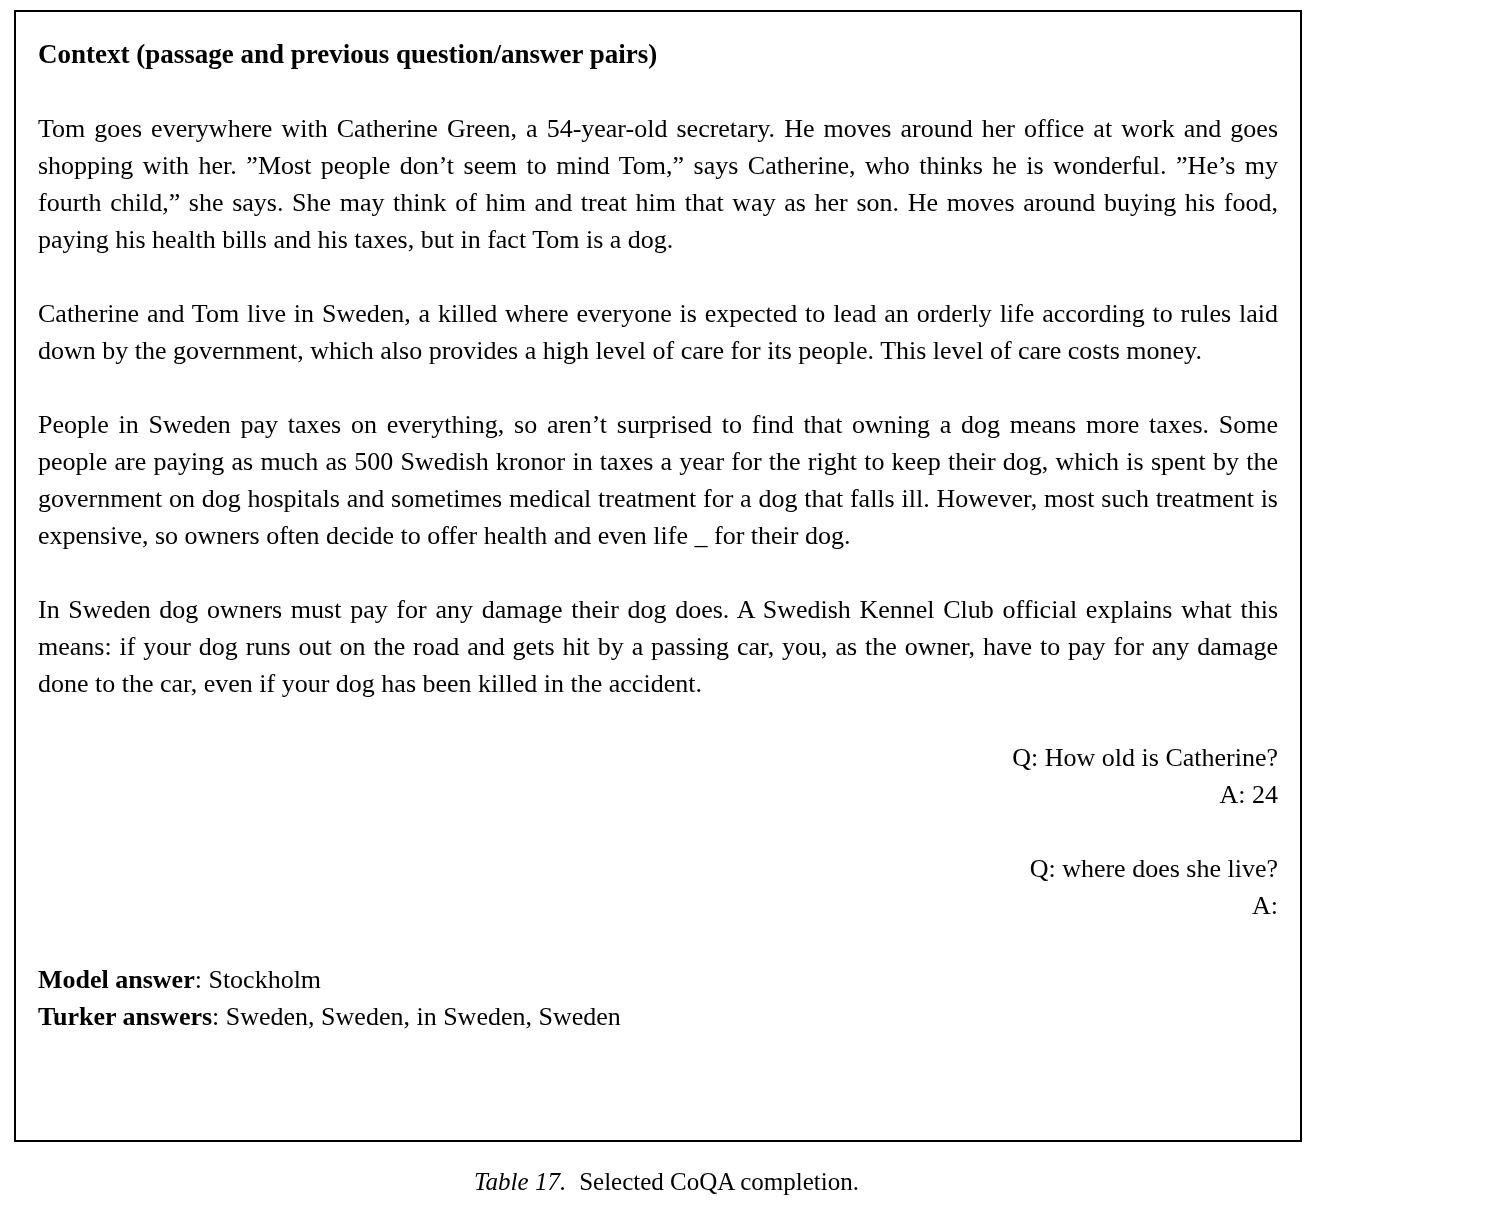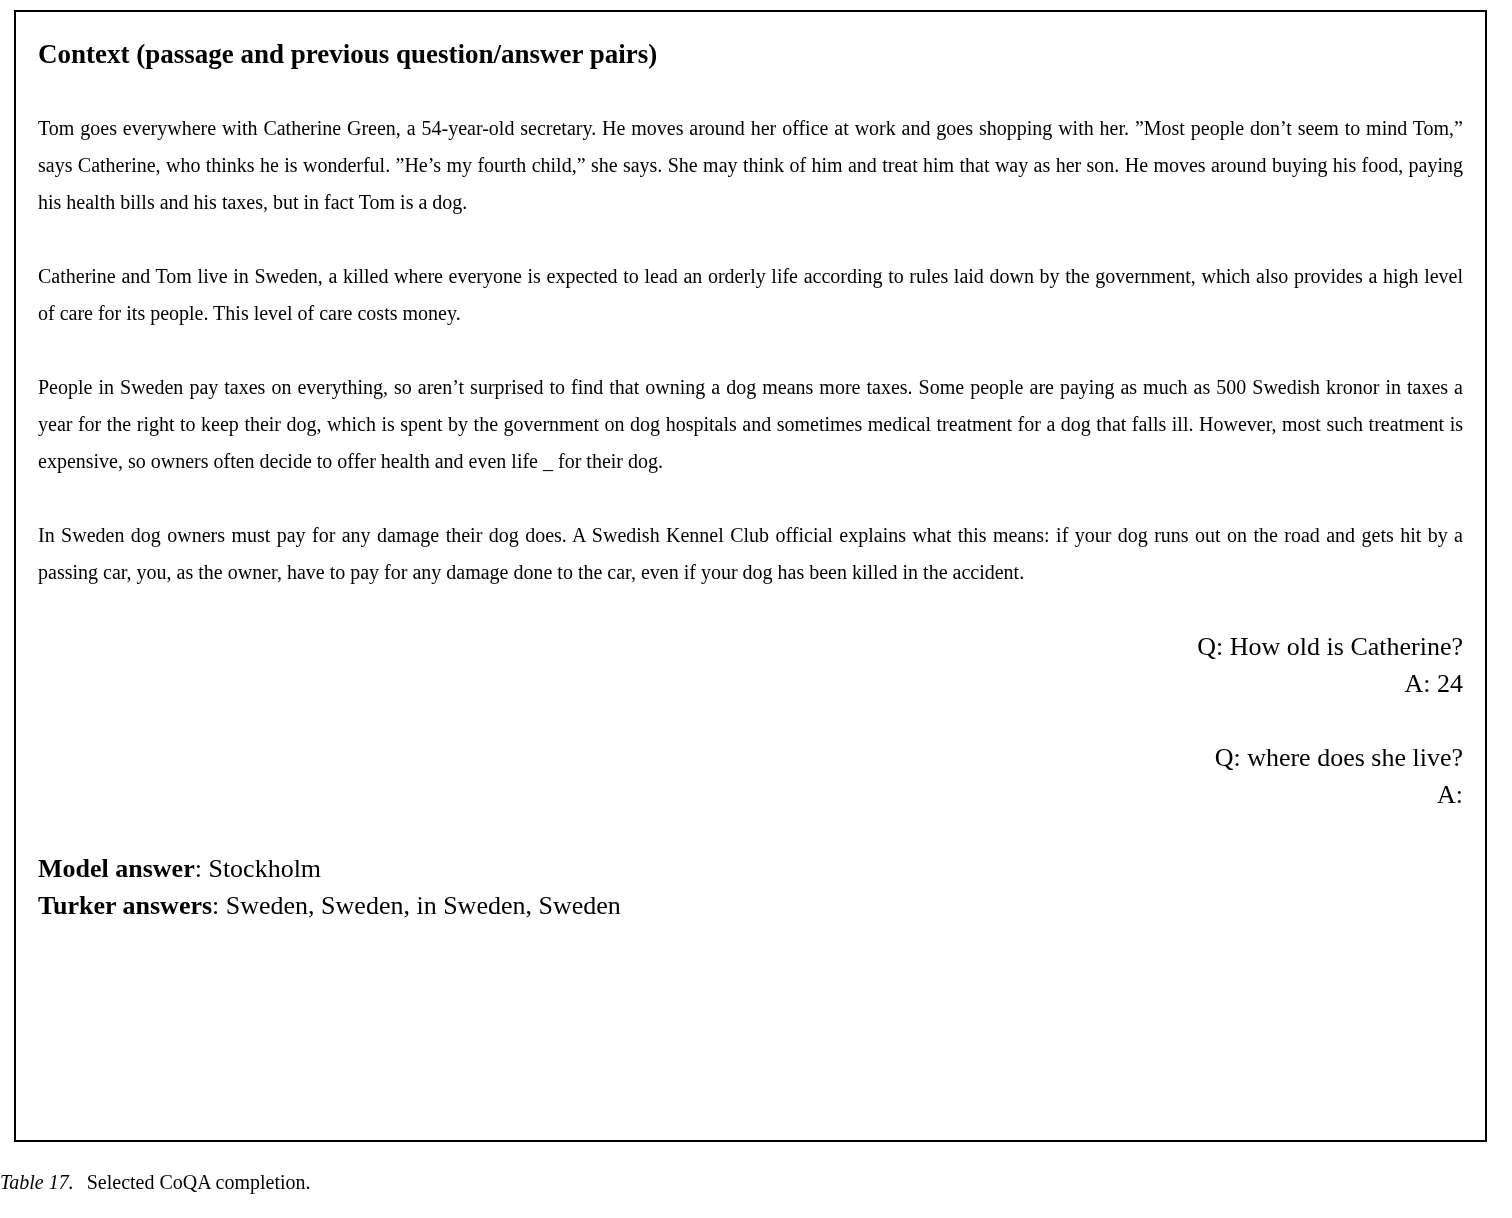--- a/index.html
+++ b/index.html
@@ -8,33 +8,33 @@
     width: 1512px;
     height: 1218px;
     background: #ffffff;
     color: #000000;
     font-family: "Liberation Serif", "DejaVu Serif", serif;
     overflow: hidden;
   }
   .context-box {
     box-sizing: border-box;
     margin: 10px 12px 0 14px;
-    width: 1473px;
+    width: 1288px;
     min-height: 1132px;
     border: 2px solid #000000;
     padding: 24px 22px 34px 22px;
   }
   .heading {
     font-size: 27px;
     font-weight: bold;
     line-height: 37px;
     margin: 0 0 37px 0;
   }
   .para {
-    font-size: 20px;
+    font-size: 26px;
     line-height: 37px;
     text-align: justify;
     margin: 0 0 37px 0;
   }
   .qa-line, .ans-line {
     font-size: 26px;
     line-height: 37px;
   }
   .qa-block {
     margin: 0 0 37px 0;
@@ -42,21 +42,22 @@
   }
   .answers-block {
     margin: 0;
   }
   .bold-label {
     font-weight: bold;
   }
   .caption {
     width: 1333px;
     margin-top: 24px;
-    font-size: 20px;
+    text-align: center;
+    font-size: 25px;
     line-height: 32px;
   }
   .caption-label {
     font-style: italic;
     margin-right: 13px;
   }
 </style>
 </head>
 <body>
 

